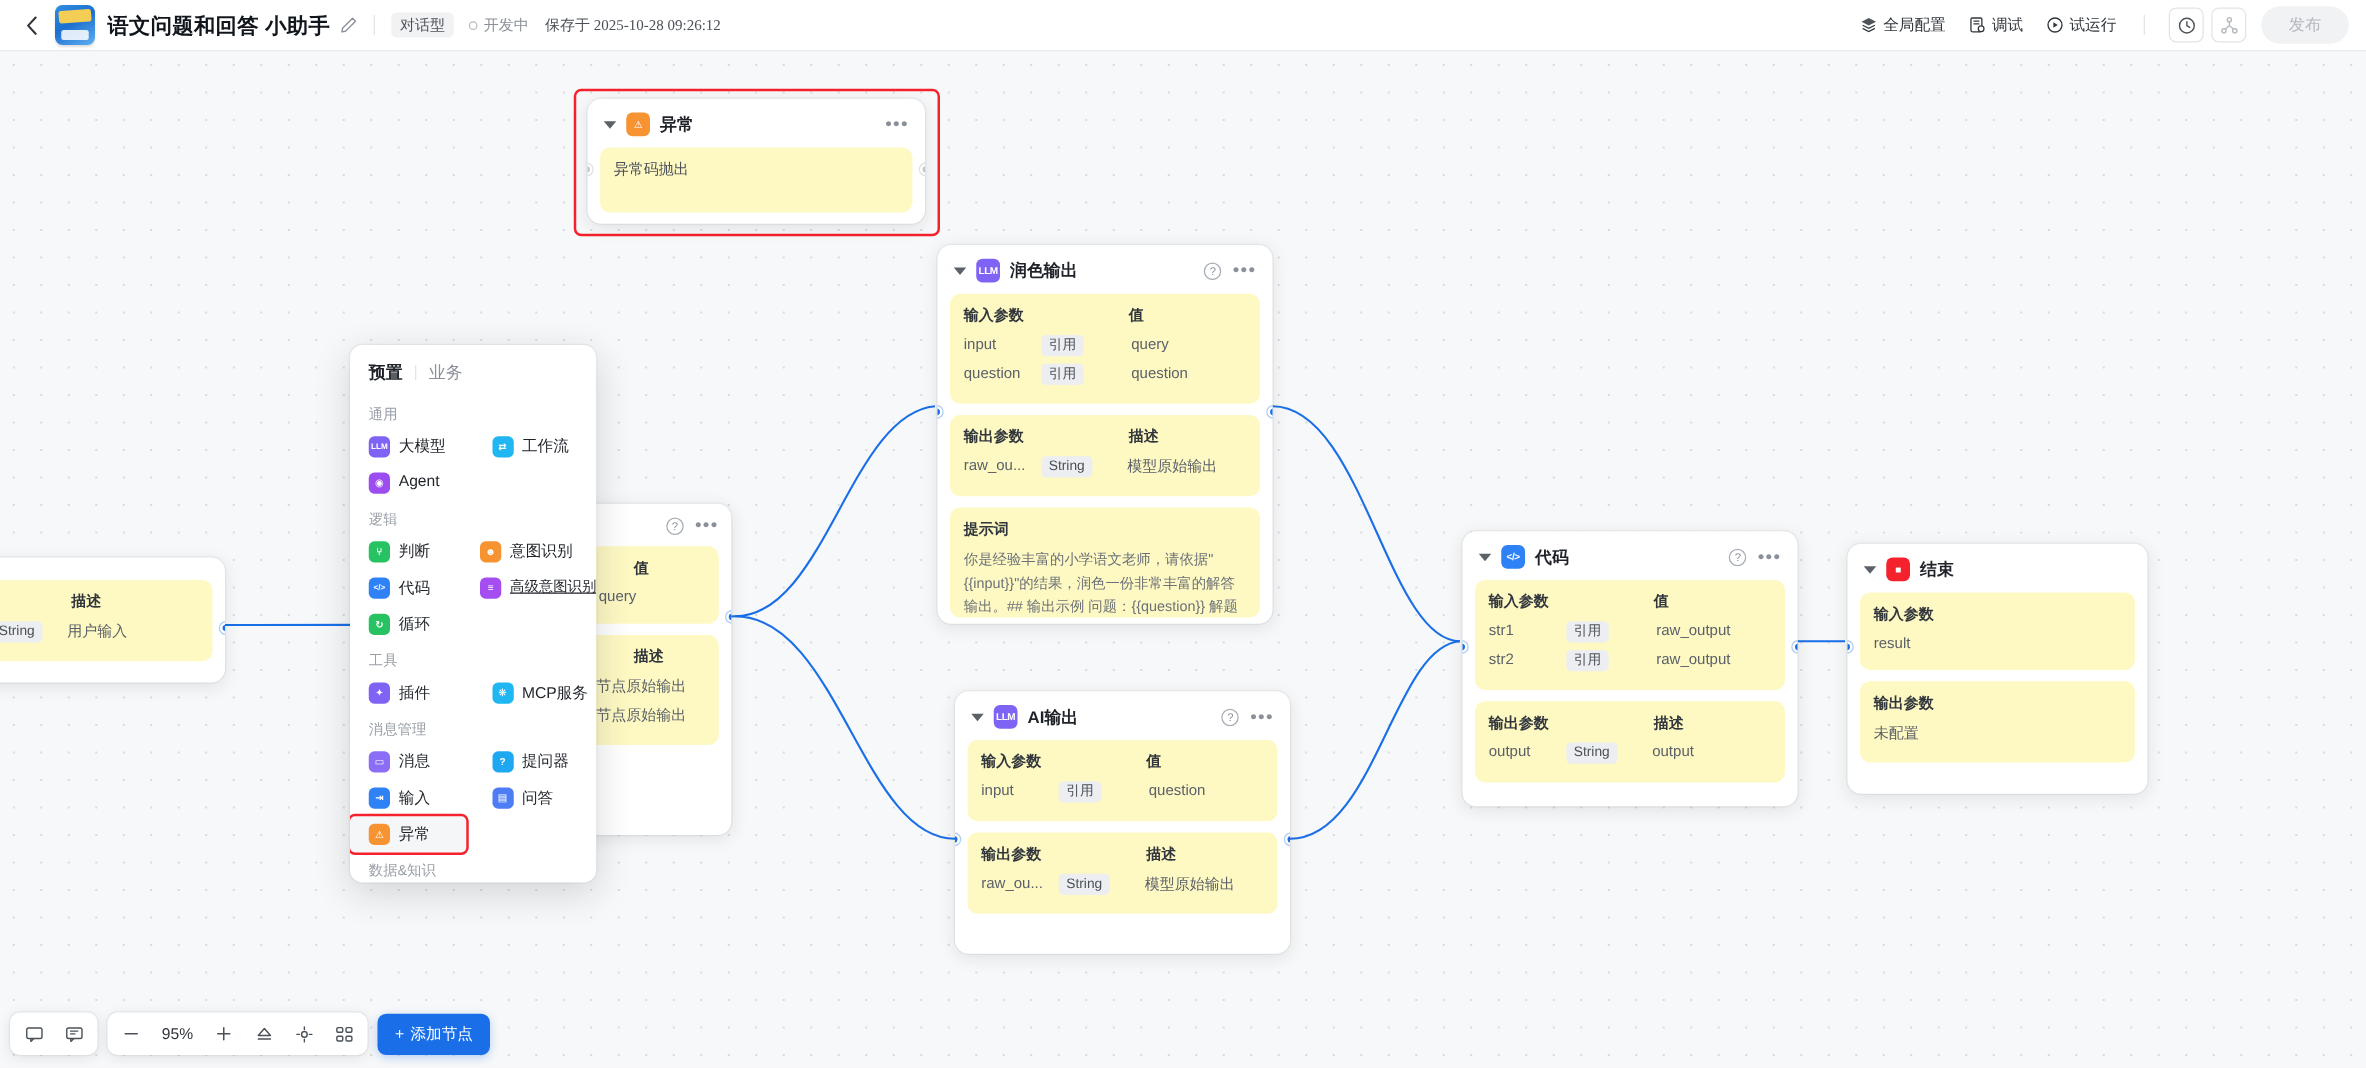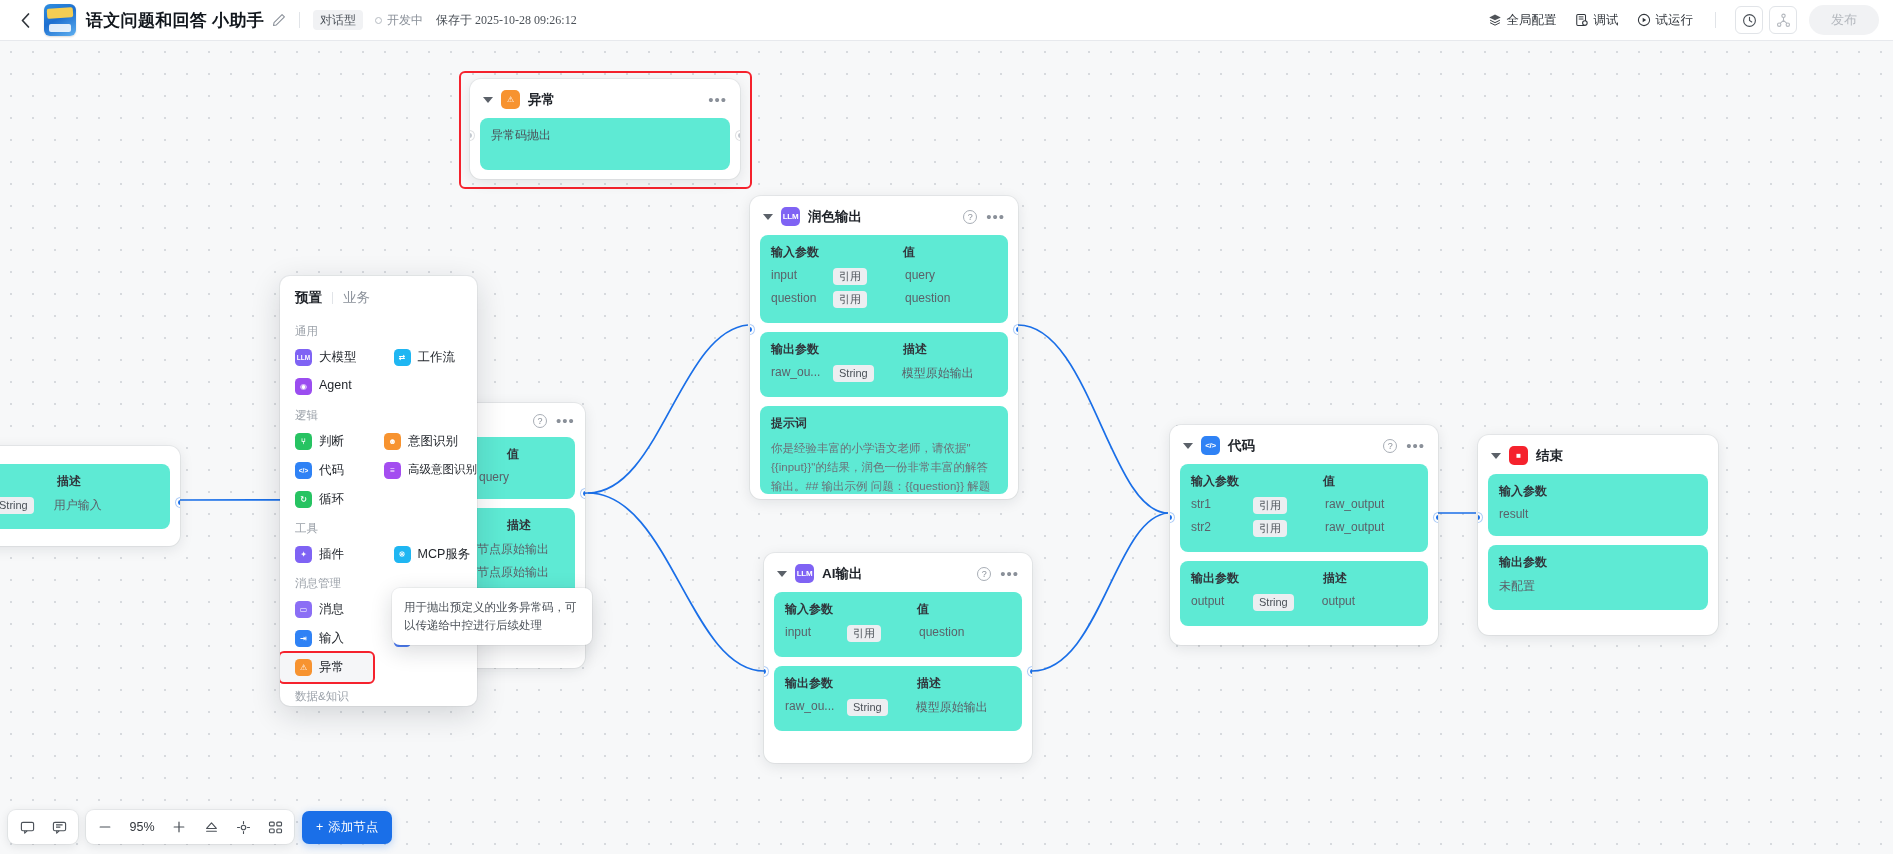--- a/index.html
+++ b/index.html
@@ -69,21 +69,21 @@
            border-top:6px solid #5b6169; cursor:pointer; flex:none;}
   .nicon { width:19px; height:19px; border-radius:5px; flex:none;
     display:flex; align-items:center; justify-content:center;
     font-size:8px; font-weight:700; color:#fff; letter-spacing:-.3px;}
   .ntitle { font-size:13.5px; font-weight:700; color:#1f2329; }
   .nhead-right { margin-left:auto; display:flex; align-items:center; gap:9px; color:#9aa0a8;}
   .circ-q { width:14px; height:14px; border-radius:50%; border:1.3px solid #a8aeb6;
     font-size:9px; display:flex; align-items:center; justify-content:center; color:#8a9099; cursor:pointer;}
   .dots { font-size:15px; line-height:8px; letter-spacing:1px; cursor:pointer; color:#8a9099;}
 
-  .sect { margin:0 10px 9px 10px; background:#5eead4; border-radius:8px; padding:9px 11px; }
+  .sect { margin:0 10px 9px 10px; background:#fef9c3; border-radius:8px; padding:9px 11px; }
   .sect-title { font-size:12px; font-weight:700; color:#31363c; margin-bottom:7px;}
   .prow { display:flex; align-items:flex-start; margin:6px 0; font-size:12px; color:#5b6169;}
   .pname { width:92px; flex:none; color:#5b6169; overflow:hidden; text-overflow:ellipsis; white-space:nowrap;}
   .tag { background:#eceef1; color:#4b5158; border-radius:4px; padding:2px 6px; font-size:11px; line-height:13px;}
   .pval { margin-left:20px; color:#5b6169; font-size:12px; }
   .twocol-head { display:flex; font-size:12px; font-weight:700; color:#31363c; margin-bottom:7px;}
   .twocol-head span:nth-child(2){ margin-left:46px; }
   .prompt-text { font-size:11.5px; line-height:1.65; color:#6b7178; }
 
   .port { position:absolute; width:9px; height:9px; border-radius:50%; background:#1a6fe8;
@@ -458,21 +458,21 @@
       <div class="pitem">
         <span class="pi-icon" style="background:#f79330;">☻</span>
         <span>意图识别</span>
       </div>
       <div class="pitem">
         <span class="pi-icon" style="background:#2f82f5; font-size:6.5px;">&lt;/&gt;</span>
         <span>代码</span>
       </div>
       <div class="pitem">
         <span class="pi-icon" style="background:#a44df0;">≡</span>
-        <span class="truncl" style="font-size:11.5px;">高级意图识别</span>
+        <span class="truncl" style="font-size:11.5px;text-decoration:underline;">高级意图识别</span>
       </div>
       <div class="pitem">
         <span class="pi-icon" style="background:#27c362;">↻</span>
         <span>循环</span>
       </div>
       <div></div>
     </div>
 
     <div class="grp-title">工具</div>
     <div class="grid2">
@@ -508,21 +508,20 @@
         <span class="pi-icon" style="background:#f79330;">⚠</span>
         <span>异常</span>
       </div>
       <div></div>
     </div>
 
     <div class="grp-title">数据&amp;知识</div>
 
   </div>
 
-  <div class="tooltip">用于抛出预定义的业务异常码，可以传递给中控进行后续处理</div>
 
   <div class="bottombar">
     <div class="bb-group">
       <span class="bb-btn">
         <svg width="15" height="15" viewBox="0 0 16 16">
             <rect x="1.5" y="2.5" width="13" height="9" rx="1.6" stroke="#4b5158" stroke-width="1.2" fill="none"></rect>
             <path d="M5 11.5L5 14l2.6-2.5" stroke="#4b5158" stroke-width="1.2" fill="none" stroke-linejoin="round"></path>
           </svg>
       </span>
       <span class="bb-btn">

